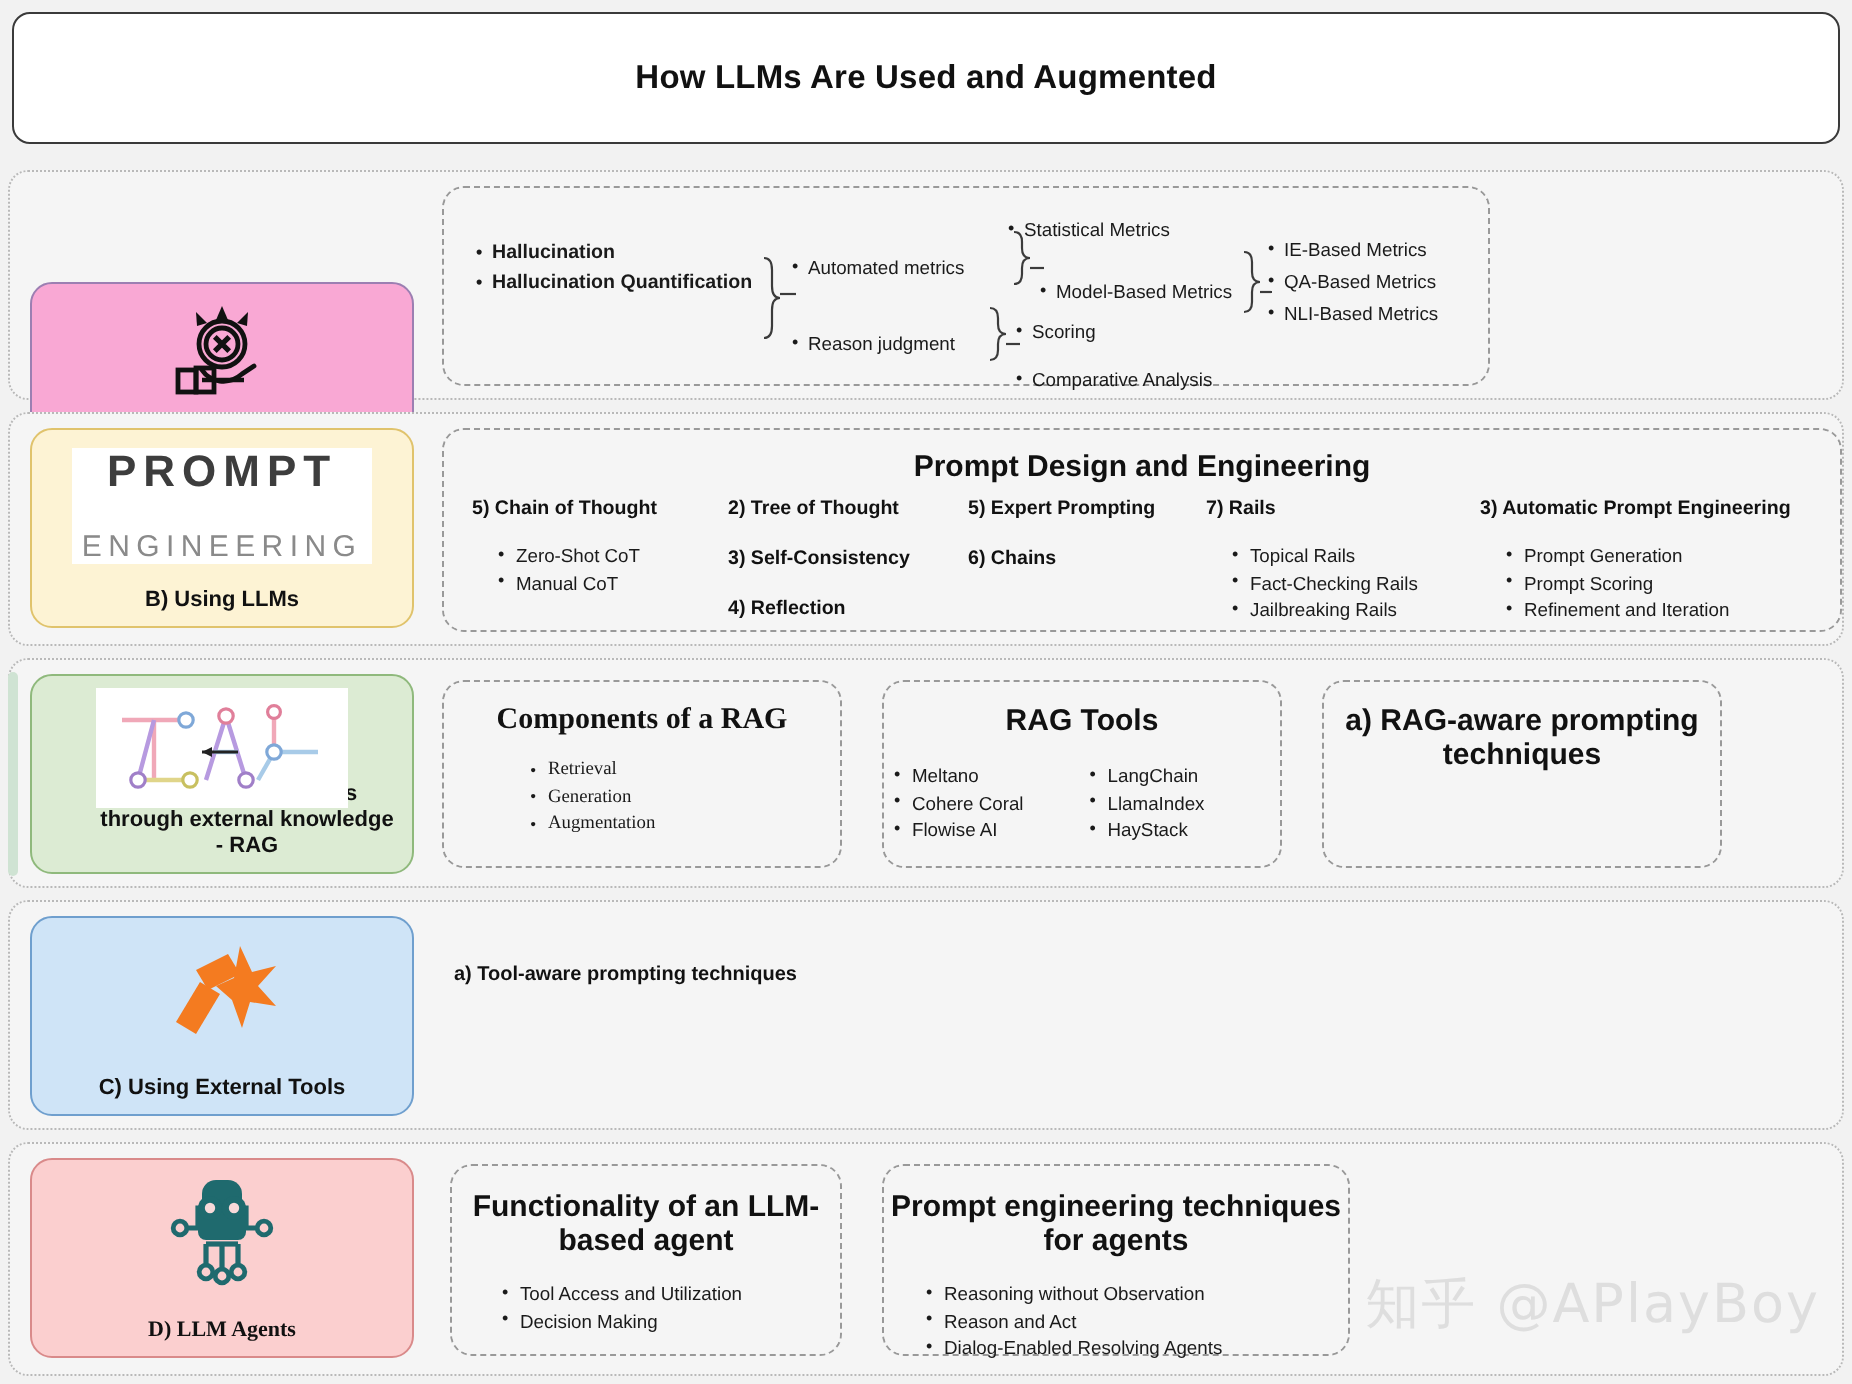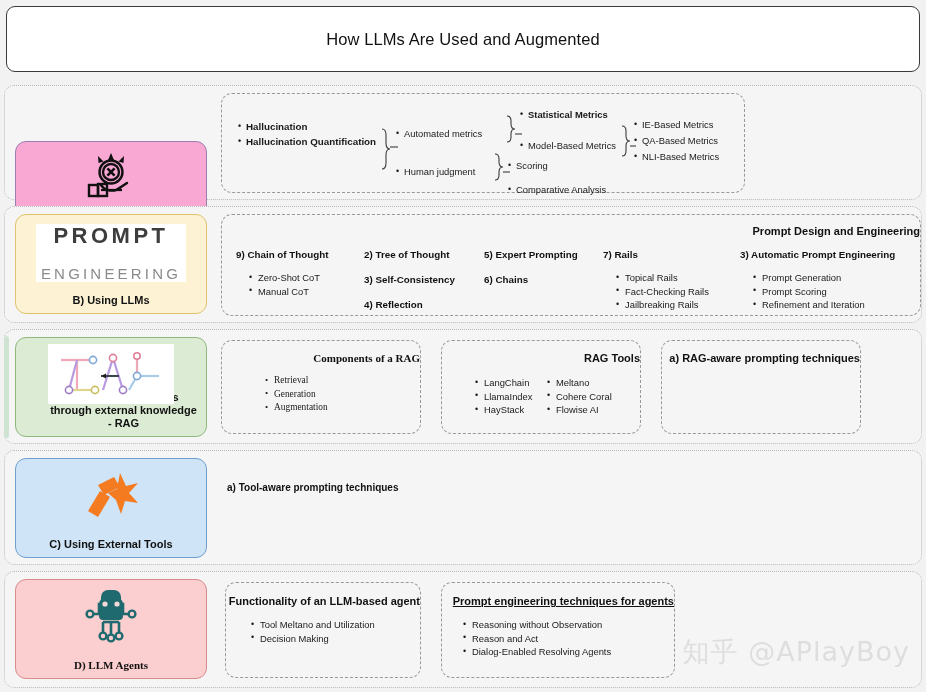--- a/index.html
+++ b/index.html
@@ -19,21 +19,21 @@
   .title-card {
     position: absolute;
     left: 6px; top: 6px;
     width: 914px; height: 66px;
     background: #ffffff;
     border: 1.4px solid #3a3a3a;
     border-radius: 9px;
     display: flex; align-items: center; justify-content: center;
   }
   .title-text {
-    font-size: 16.5px; font-weight: normal; color: #111;
+    font-size: 16.5px; font-weight: bold; color: #111;
     letter-spacing: .1px;
   }
 
   
   .band {
     position: absolute;
     left: 4px;
     width: 918px;
     background: #f5f5f5;
     border: 1.4px dotted #b9b9b9;
@@ -98,22 +98,22 @@
 
   
   .panel {
     position: absolute;
     background: #f5f5f5;
     border: 1.3px dashed #999;
     border-radius: 11px;
   }
 
   .panel-title {
-    font-size: 11px; font-weight: bold; color: #111;
-    text-align: right;
+    font-size: 15px; font-weight: bold; color: #111;
+    text-align: center;
   }
 
   ul.bl { margin: 0; padding: 0 0 0 13px; list-style: none; }
   ul.bl li {
     font-size: 9.4px; color: #1a1a1a;
     line-height: 13.5px; position: relative;
   }
   ul.bl li::before {
     content: "\2022";
     position: absolute; left: -9px; top: -0.5px;
@@ -205,23 +205,23 @@
           <path d="M293 40 L300 40"></path>
           <path d="M281 78 L288 78"></path>
           <path d="M408 52 L414 52"></path>
         </g>
       </svg>
 
       <div class="tnode b" style="left:24px; top:27px;">Hallucination</div>
       <div class="tnode b" style="left:24px; top:42px;">Hallucination Quantification</div>
 
       <div class="tnode" style="left:182px; top:34px;">Automated metrics</div>
-      <div class="tnode" style="left:182px; top:72px;">Human judgment</div>
-
-      <div class="tnode" style="left:306px; top:15px;font-weight:bold;">Statistical Metrics</div>
+      <div class="tnode" style="left:182px; top:72px;">Reason judgment</div>
+
+      <div class="tnode" style="left:290px; top:15px;">Statistical Metrics</div>
       <div class="tnode" style="left:306px; top:46px;">Model-Based Metrics</div>
 
       <div class="tnode" style="left:294px; top:66px;">Scoring</div>
       <div class="tnode" style="left:294px; top:90px;">Comparative Analysis</div>
 
       <div class="tnode" style="left:420px; top:25px;">IE-Based Metrics</div>
       <div class="tnode" style="left:420px; top:41px;">QA-Based Metrics</div>
       <div class="tnode" style="left:420px; top:57px;">NLI-Based Metrics</div>
     </div>
   </div>
@@ -235,21 +235,21 @@
           <div class="lp2">ENGINEERING</div>
         </div>
       </div>
       <div class="cat-label">B) Using LLMs</div>
     </div>
 
     <div class="panel" style="left:216px; top:7px; width:700px; height:102px;">
       <div class="panel-title" style="margin-top:10px;">Prompt Design and Engineering</div>
 
       <div style="position:absolute; left:14px; top:33px; width:152px;">
-        <div class="hdr">9) Chain of Thought</div>
+        <div class="hdr">5) Chain of Thought</div>
         <ul class="bl" style="margin-top:9px; padding-left:22px;">
           <li>Zero-Shot CoT</li>
           <li>Manual CoT</li>
         </ul>
       </div>
 
       <div style="position:absolute; left:142px; top:33px; width:130px;">
         <div class="hdr">2) Tree of Thought</div>
         <div class="hdr sub-hdr">3) Self-Consistency</div>
         <div class="hdr sub-hdr">4) Reflection</div>
@@ -319,29 +319,29 @@
       <ul class="bl" style="margin-top:10px; padding-left:52px;">
         <li>Retrieval</li>
         <li>Generation</li>
         <li>Augmentation</li>
       </ul>
     </div>
 
     <div class="panel" style="left:436px; top:10px; width:200px; height:94px;">
       <div class="panel-title" style="margin-top:11px;">RAG Tools</div>
       <div style="display:flex; margin-top:12px;">
+        <ul class="bl" style="padding-left:14px;">
+          <li>Meltano</li>
+          <li>Cohere Coral</li>
+          <li>Flowise AI</li>
+        </ul>
         <ul class="bl" style="padding-left:42px; width:100px;">
           <li>LangChain</li>
           <li>LlamaIndex</li>
           <li>HayStack</li>
-        </ul>
-        <ul class="bl" style="padding-left:14px;">
-          <li>Meltano</li>
-          <li>Cohere Coral</li>
-          <li>Flowise AI</li>
         </ul>
       </div>
     </div>
 
     <div class="panel" style="left:656px; top:10px; width:200px; height:94px;">
       <div class="panel-title" style="margin-top:11px;">a) RAG-aware prompting techniques</div>
     </div>
   </div>
 
   <div class="band band-d">
@@ -393,27 +393,27 @@
             <circle cx="40" cy="48" r="3.4"></circle>
           </g>
         </svg>
       </div>
       <div class="cat-label">D) LLM Agents</div>
     </div>
 
     <div class="panel" style="left:220px; top:10px; width:196px; height:96px;">
       <div class="panel-title" style="margin-top:12px;">Functionality of an LLM-based agent</div>
       <ul class="bl" style="margin-top:11px; padding-left:34px;">
-        <li>Tool Meltano and Utilization</li>
+        <li>Tool Access and Utilization</li>
         <li>Decision Making</li>
       </ul>
     </div>
 
     <div class="panel" style="left:436px; top:10px; width:234px; height:96px;">
-      <div class="panel-title" style="margin-top:12px;text-decoration:underline;">Prompt engineering techniques for agents</div>
+      <div class="panel-title" style="margin-top:12px;">Prompt engineering techniques for agents</div>
       <ul class="bl" style="margin-top:11px; padding-left:30px;">
         <li>Reasoning without Observation</li>
         <li>Reason and Act</li>
         <li>Dialog-Enabled Resolving Agents</li>
       </ul>
     </div>
   </div>
 
   <div class="watermark">知乎 @APlayBoy</div>
 

